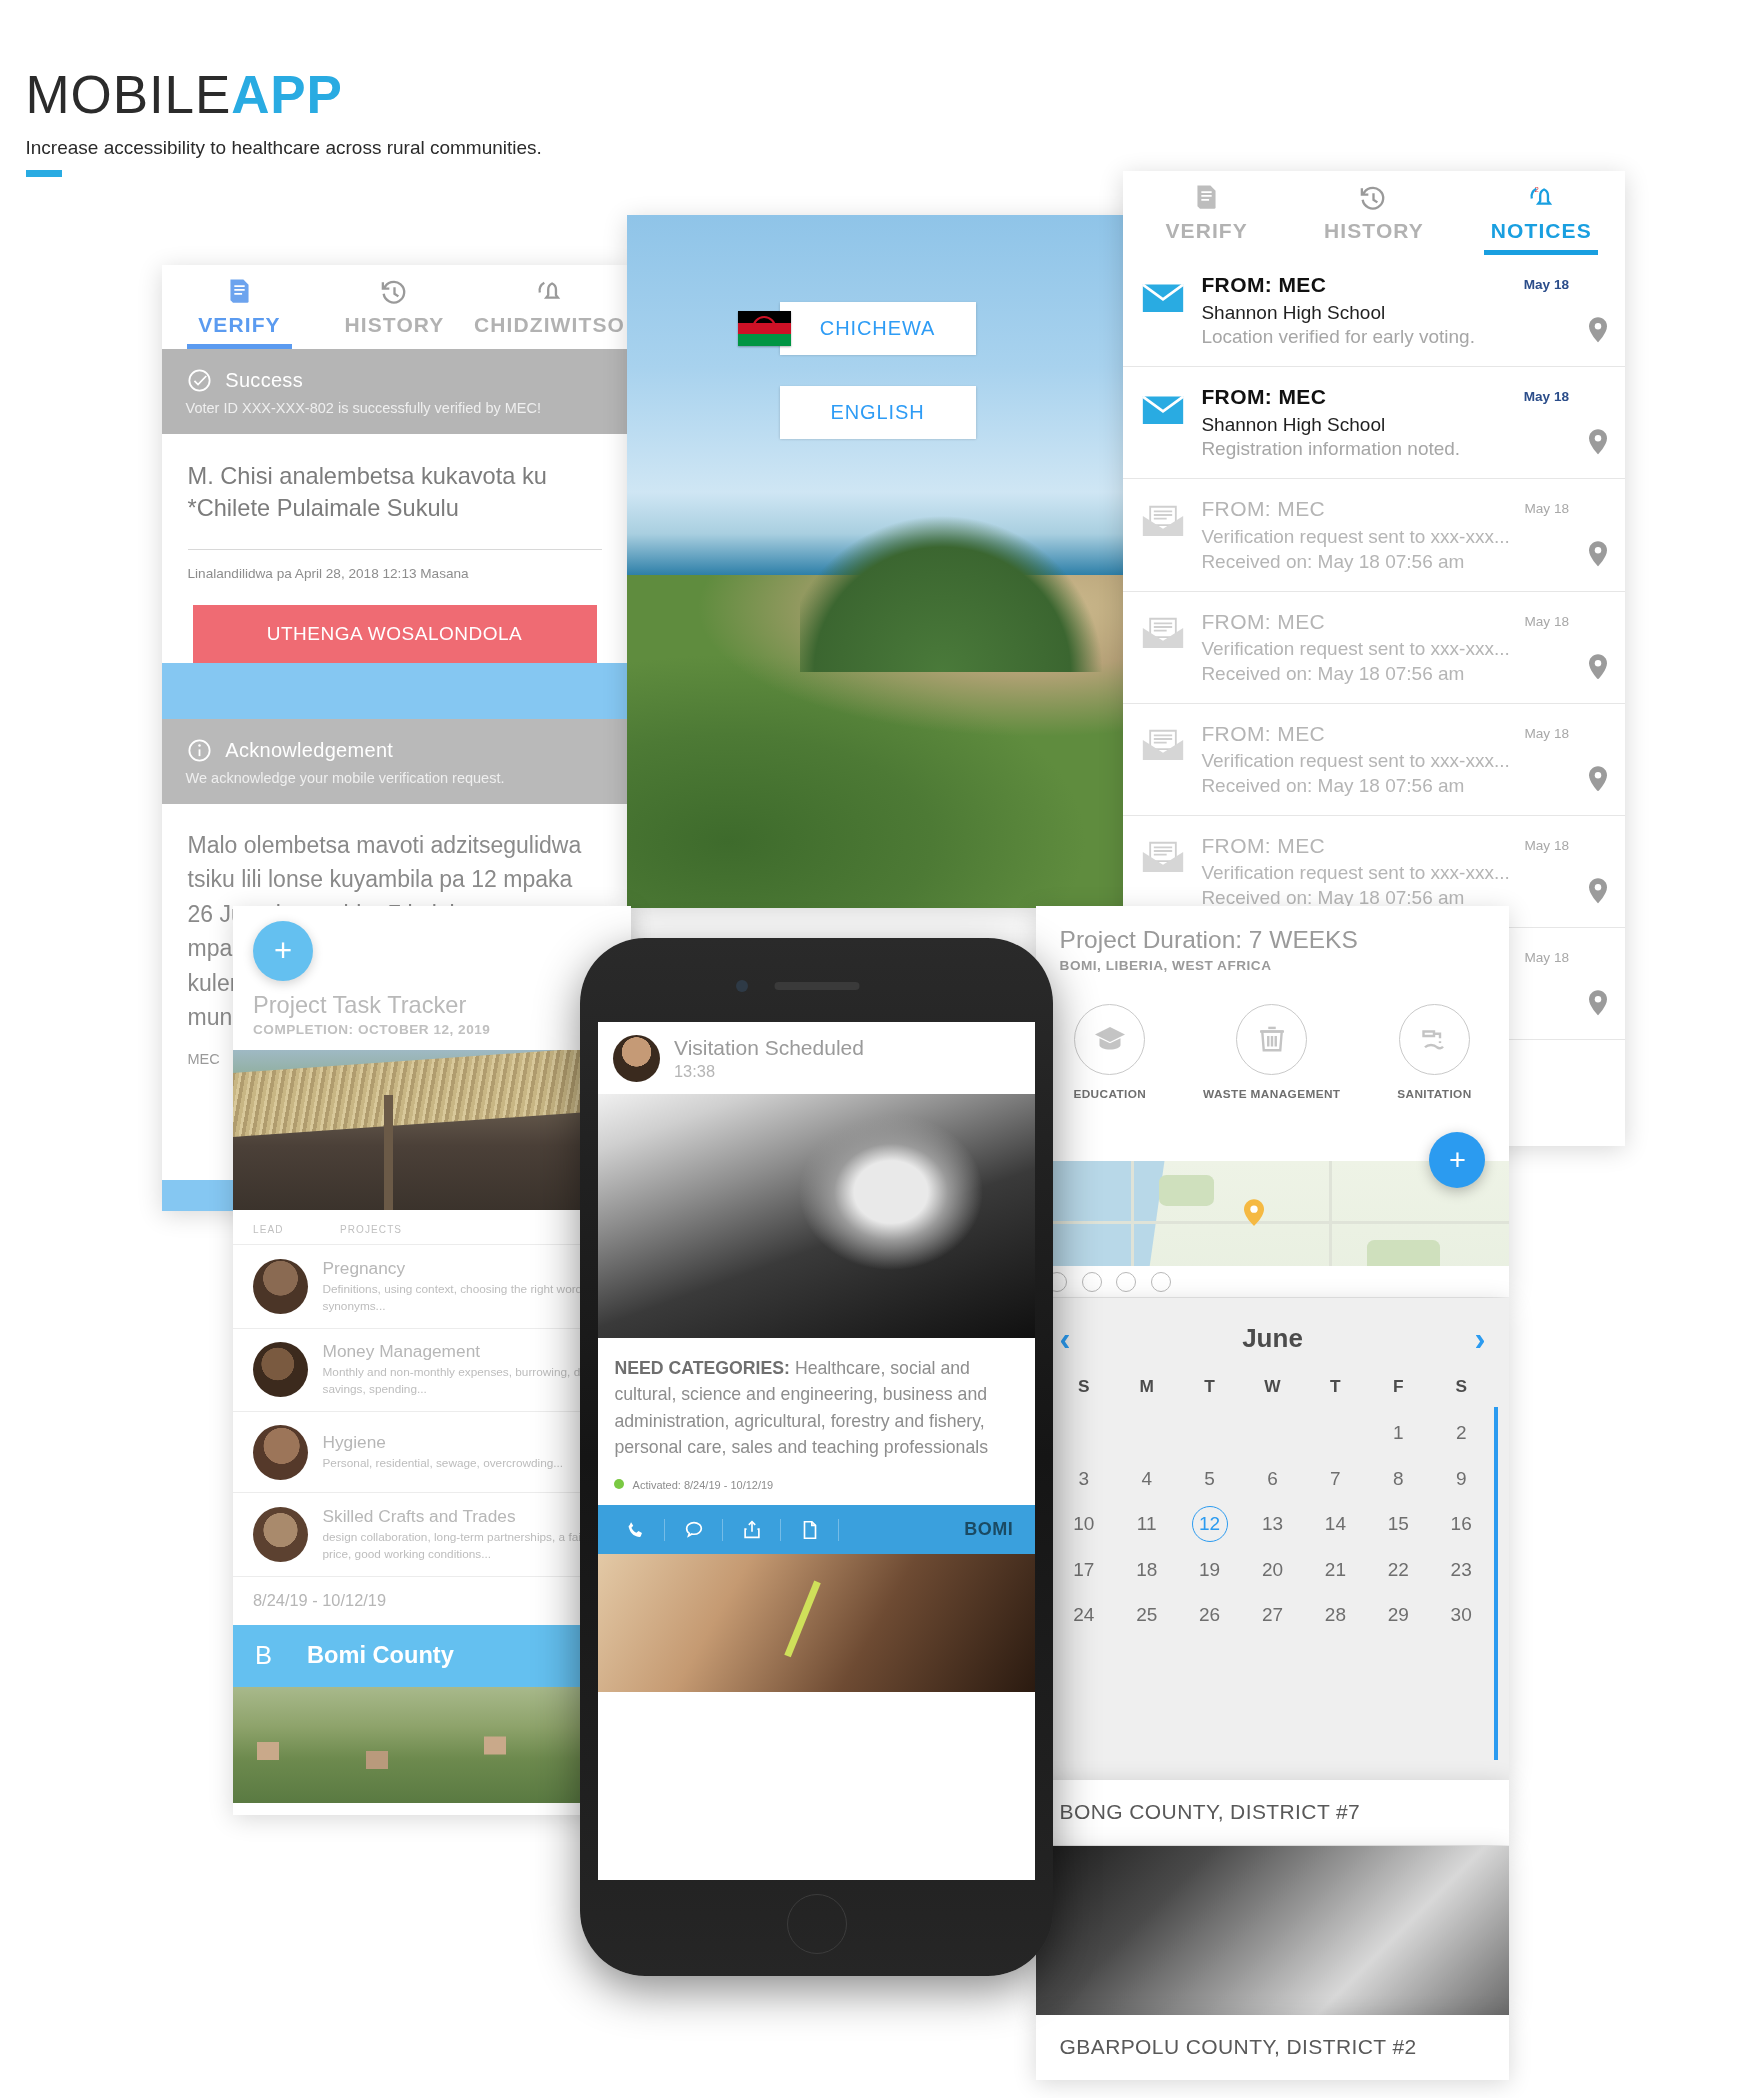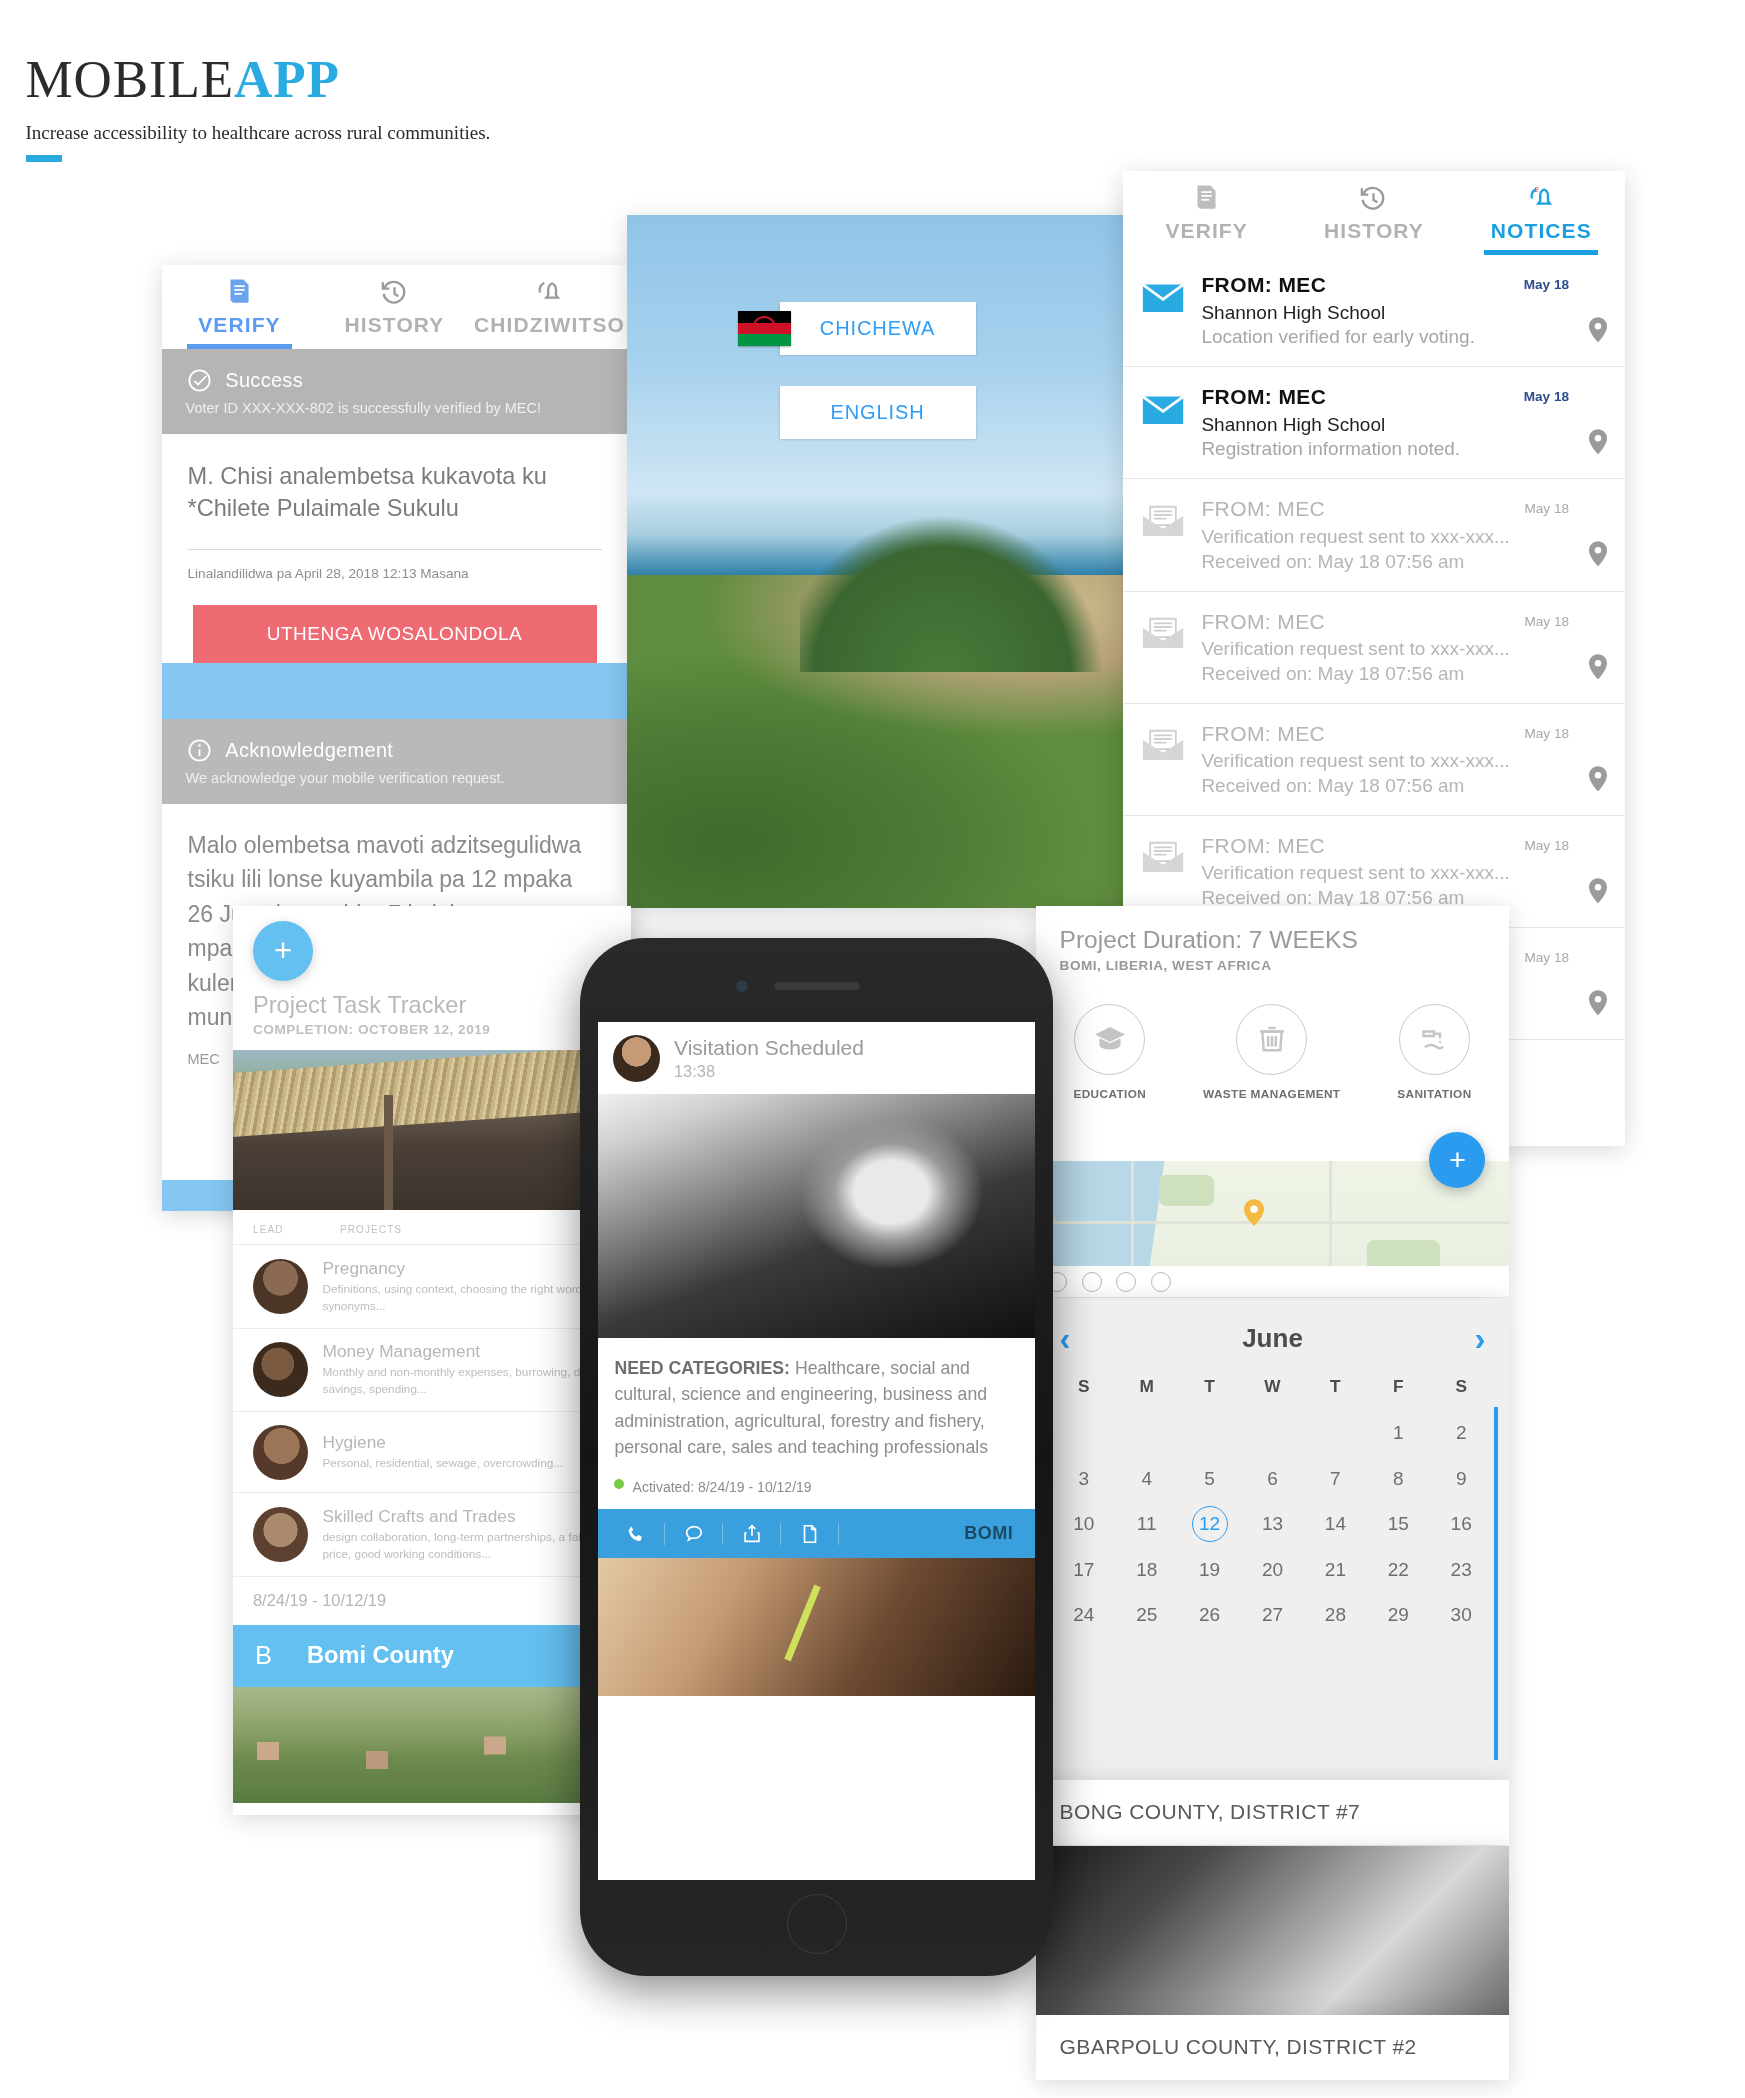--- a/index.html
+++ b/index.html
@@ -5,21 +5,21 @@
   * { box-sizing: border-box; margin: 0; padding: 0; }
   html, body { background: #ffffff; }
   body {
     width: 1746px; height: 2098px; position: relative;
     font-family: "Liberation Sans", sans-serif;
     overflow: hidden;
   }
   .stage { position: absolute; left: 0; top: 0; width: 1746px; height: 2098px; }
 
   
-  .hdr { position: absolute; left: 25.5px; top: 53px; font-family: Liberation Serif, serif; }
+  .hdr { position: absolute; left: 25.5px; top: 68px; }
   .hdr-title { font-size: 53px; letter-spacing: 0.9px; line-height: 1; font-weight: 300; color: #2b2b2b; white-space: nowrap; }
   .hdr-title .accent { font-weight: 700; color: #29abe2; }
   .hdr-sub { margin-top: 16.4px; font-size: 19px; color: #2b2b2b; font-weight: 400; }
   .hdr-rule { margin-top: 11px; width: 36px; height: 6.4px; background: #29abe2; }
 
   
   .panel { position: absolute; background: #fff; box-shadow: 0 3.6px 23.6px rgba(0,0,0,.16); }
 
   
   .tabbar { display: flex; background: #fff; height: 84px; align-items: stretch; }
@@ -171,21 +171,21 @@
   .scr-head { display:flex; align-items:center; gap: 14.5px; padding: 12.7px 14.5px; }
   .scr-av { width: 47px; height: 47px; border-radius: 50%; background: radial-gradient(circle at 50% 36%, #c59a76 0 38%, #3a2a1e 39% 100%); flex:0 0 47px; }
   .scr-title { font-size: 21px; color: #9a9a9a; font-weight: 400; }
   .scr-time { font-size: 16.4px; color: #b5b5b5; margin-top: 1.8px; }
   .hero { height: 244px; position: relative;
           background: linear-gradient(160deg,#f0f0f0 0%, #cfcfcf 14%, #8d8d8d 34%, #3a3a3a 58%, #101010 100%); }
   .hero::after { content:""; position:absolute; right: 12%; top: 8%; width: 42%; height: 64%;
                  background: radial-gradient(closest-side, #e9e9e9 0 40%, #9a9a9a 62%, transparent 100%); border-radius: 50%; }
   .needs { padding: 16.4px 16.4px 9px 16.4px; font-size: 17.7px; color: #8d8d8d; line-height: 1.5; }
   .needs b { color: #6f6f6f; font-weight: 700; }
-  .act { display:flex; gap: 8.2px; padding: 9px 16.4px 14.5px 16.4px; font-size: 14px; color: #8d8d8d; }
+  .act { display:flex; gap: 8.2px; padding: 9px 16.4px 14.5px 16.4px; font-size: 11px; color: #8d8d8d; }
   .dot { width: 10px; height: 10px; border-radius: 50%; background: #7ac943; }
   .lib-map { position: absolute; right: 14.5px; bottom: 213px; width: 67px; height: 65px; opacity: .55; }
   .actionbar { display:flex; align-items:center; background:#3aa0dd; height: 49px; padding: 0 9px; }
   .ab-ico { flex: 0 0 auto; width: 58px; display:flex; align-items:center; justify-content:center; border-right: 0.9px solid rgba(255,255,255,.3); }
   .ab-ico:last-of-type { border-right: 0; }
   .ab-spacer { flex: 1 1 auto; }
   .ab-label { color: #1a4a63; font-weight: 700; font-size: 18px; padding-right: 12.7px; letter-spacing: 0.5px; }
   .photo2 { height: 138px; background: linear-gradient(120deg,#e3c9a6 0%, #c59a72 30%, #6e4b33 62%, #2a1a10 100%); position: relative; }
   .photo2::after { content:""; position:absolute; left: 46%; top: 18%; width: 7.3px; height: 58%; background:#cfe05a; transform: rotate(22deg); }
 

